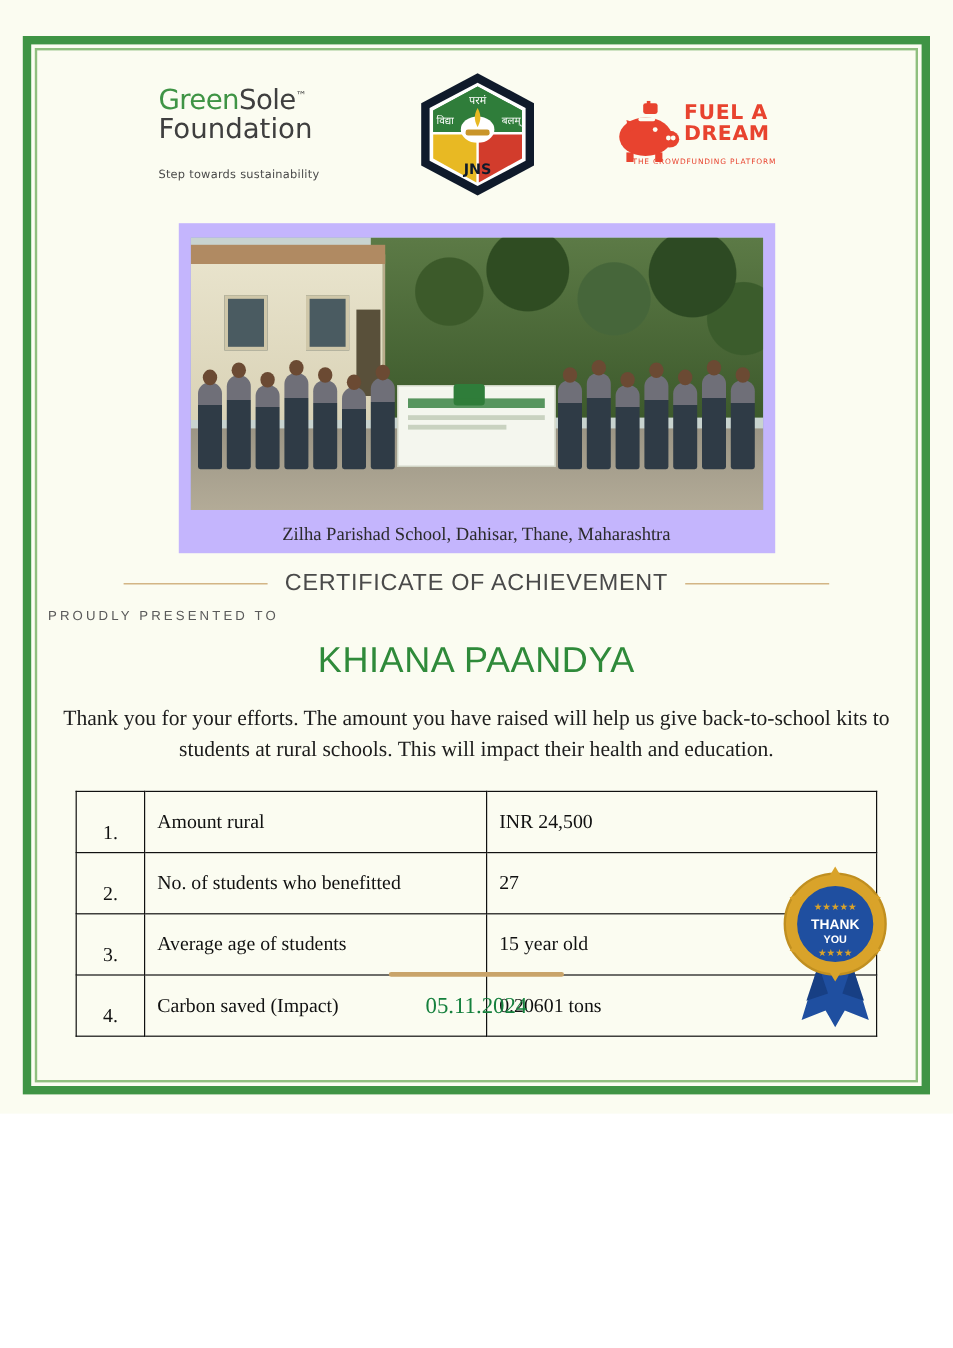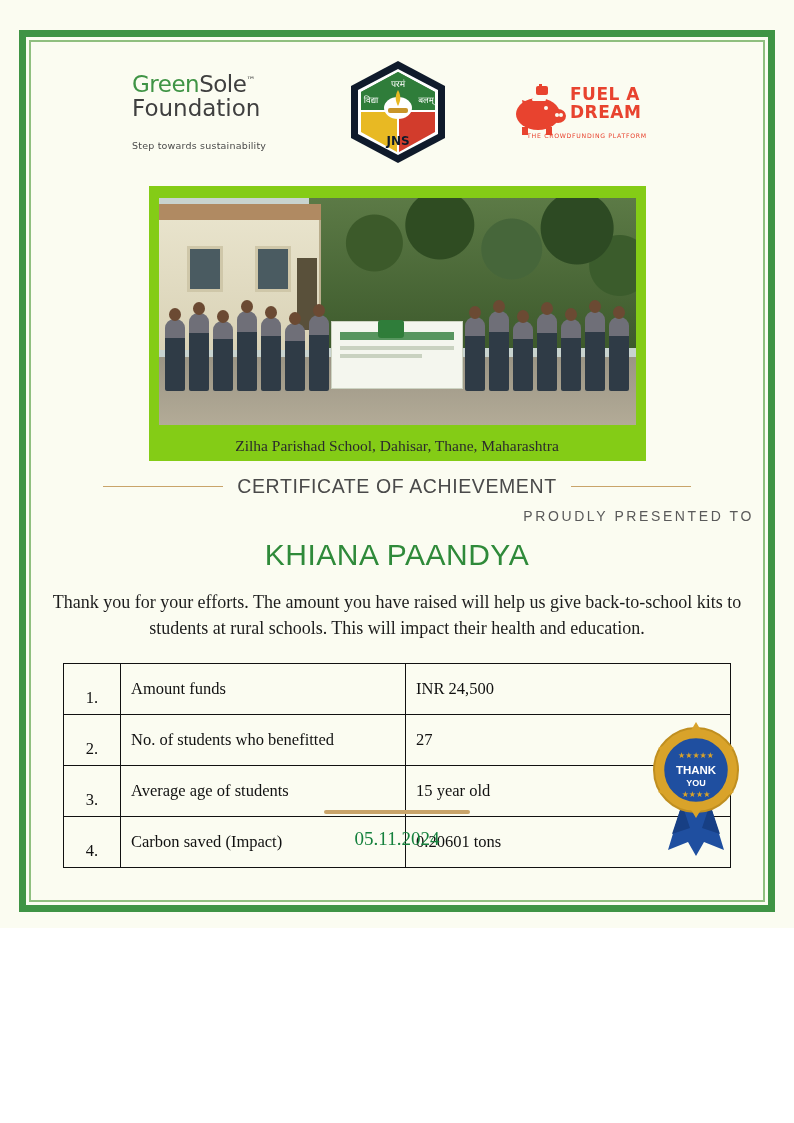--- a/index.html
+++ b/index.html
@@ -143,21 +143,21 @@
     font-weight: bold;
     font-size: 12.6px;
     line-height: 1.55;
     color: #1a6b2b;
   }
 
   
   .photo-wrap {
     margin: 18px auto 0;
     width: 497px;
-    background: #84cc16;
+    background: #c4b5fd;
     padding: 12px 0 6px;
     box-sizing: border-box;
   }
   .photo {
     width: 477px;
     height: 227px;
     margin: 0 auto;
     position: relative;
     overflow: hidden;
     background: linear-gradient(#9fb7c9, #7d9bab);
@@ -250,23 +250,23 @@
   }
   .cert-title {
     font-family: "Liberation Sans", sans-serif;
     font-size: 19.5px;
     letter-spacing: 0.6px;
     color: #4a4a4a;
     white-space: nowrap;
   }
   .presented {
     margin-top: 10px;
-    text-align: right;
+    text-align: left;
     font-family: "Liberation Sans", sans-serif;
-    font-size: 14px;
+    font-size: 11px;
     letter-spacing: 2.6px;
     color: #5a5a5a;
   }
   .recipient {
     margin-top: 14px;
     text-align: center;
     font-family: "Liberation Sans", sans-serif;
     font-size: 30px;
     letter-spacing: 0.5px;
     color: #2f8a3a;
@@ -452,21 +452,21 @@
       <span class="rule"></span>
     </div>
     <div class="presented">PROUDLY PRESENTED TO</div>
     <div class="recipient">KHIANA PAANDYA</div>
     <div class="thanks">Thank you for your efforts. The amount you have raised will help us give back-to-school kits to students at rural schools. This will impact their health and education.</div>
 
     <table class="facts">
       <tbody>
         <tr>
           <td class="idx">1.</td>
-          <td class="label">Amount funds</td>
+          <td class="label">Amount rural</td>
           <td class="value">INR 24,500</td>
         </tr>
         <tr>
           <td class="idx">2.</td>
           <td class="label">No. of students who benefitted</td>
           <td class="value">27</td>
         </tr>
         <tr>
           <td class="idx">3.</td>
           <td class="label">Average age of students</td>

